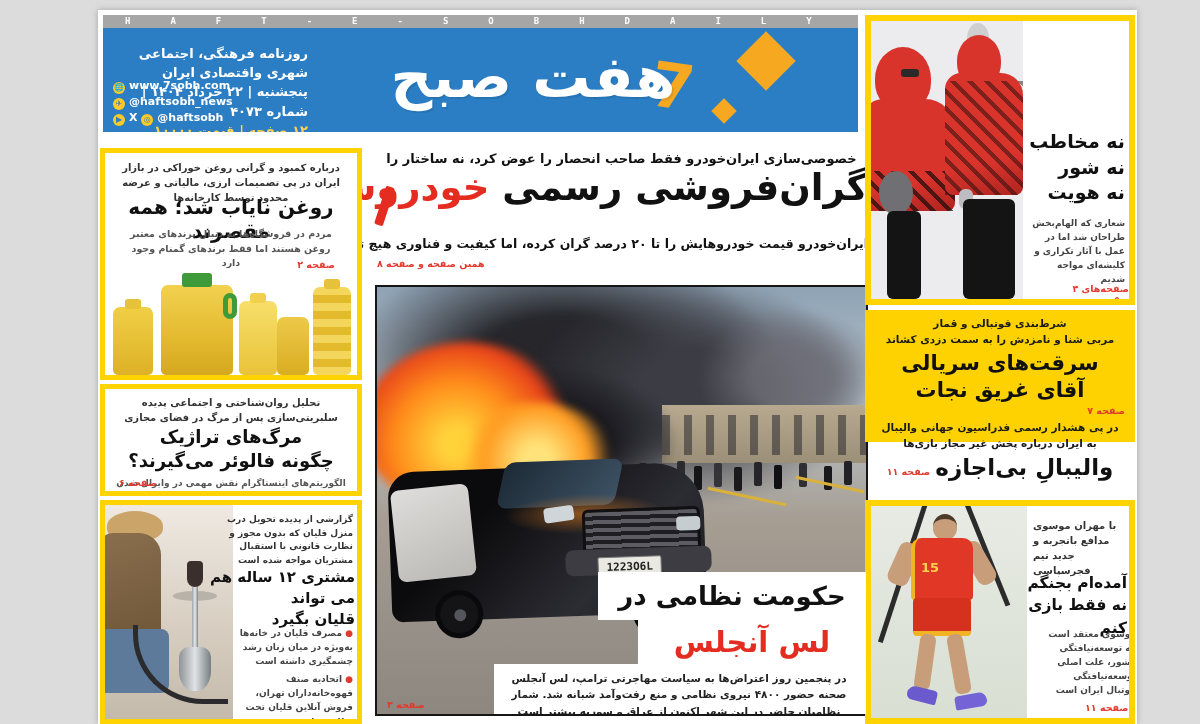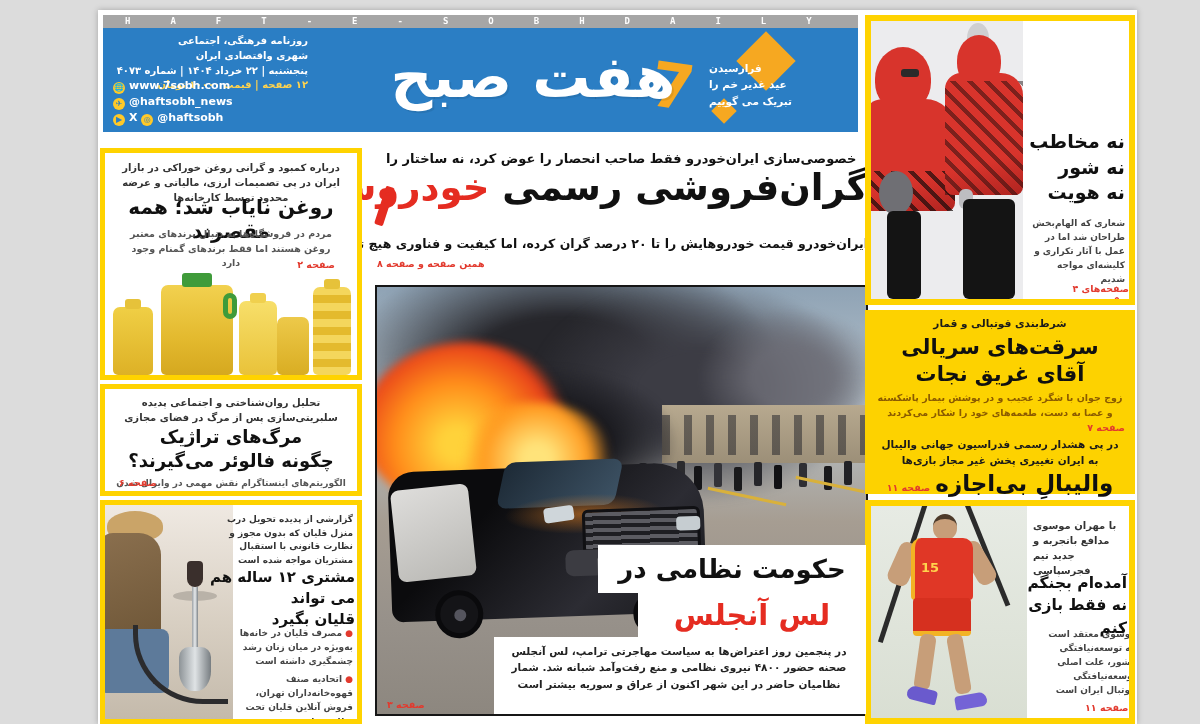--- a/index.html
+++ b/index.html
@@ -6,37 +6,37 @@
     background:#dcdcdc;font-family:"DejaVu Sans",sans-serif;}
   .abs{position:absolute;}
   .fa{direction:rtl;font-family:"DejaVu Sans",sans-serif;}
   #page{position:absolute;left:98px;top:10px;width:1039px;height:714px;background:#ffffff;
     box-shadow:0 0 6px rgba(0,0,0,.25);}
   
   #daily-bar{left:5px;top:5px;width:755px;height:13px;background:#a6a6a6;color:#fff;
     font-family:"DejaVu Sans Mono",monospace;font-size:9px;font-weight:bold;line-height:13px;
     letter-spacing:40px;padding-left:22px;overflow:hidden;box-sizing:border-box;white-space:nowrap;}
   #logo-box{left:5px;top:18px;width:755px;height:104px;background:#2b7ec4;overflow:hidden;}
-  .mast-info{left:10px;top:6px;width:195px;color:#fff;font-size:10px;line-height:1.48;
+  .mast-info{left:10px;top:16px;width:195px;color:#fff;font-size:13px;line-height:1.48;
     text-align:right;font-weight:bold;}
   .mast-info .yellow{color:#ffd34d;}
   .mast-links{left:10px;top:50px;width:195px;color:#fff;font-size:11px;line-height:1.45;
     font-weight:bold;text-align:left;}
   .lnk-ic{display:inline-block;width:12px;height:12px;border-radius:50%;background:#ffc928;
     color:#2b7ec4;font-size:8px;line-height:12px;text-align:center;vertical-align:-1px;margin-right:4px;font-weight:bold;}
   #logo-callig{left:230px;top:12px;width:400px;text-align:center;color:#fff;
     font-size:58px;font-weight:bold;direction:rtl;line-height:1.3;text-shadow:2px 2px 0 rgba(0,0,0,.08);}
   .diamond{background:#f6a821;transform:rotate(45deg);}
   #dia-big{left:642px;top:12px;width:42px;height:42px;}
   #dia-small{left:612px;top:74px;width:18px;height:18px;}
   #logo-seven{left:548px;top:22px;color:#f6a821;font-size:62px;font-weight:bold;transform:rotate(8deg);}
   #greeting{left:606px;top:32px;width:142px;color:#fff;font-size:10.5px;font-weight:bold;
     line-height:1.55;text-align:left;direction:rtl;}
   
-  #lead-kicker{left:288px;top:141px;width:493px;text-align:left;font-weight:bold;font-size:13px;color:#111;}
+  #lead-kicker{left:277px;top:141px;width:493px;text-align:center;font-weight:bold;font-size:13px;color:#111;}
   #lead-headline{left:277px;top:156px;width:493px;text-align:center;font-weight:bold;font-size:37px;
     white-space:nowrap;color:#111;}
   #lead-headline .red{color:#e52c21;}
   #lead-slash{left:282px;top:176px;width:9px;height:40px;background:#e52c21;transform:rotate(18deg);border-radius:2px;}
   #lead-subhead{left:277px;top:226px;width:493px;text-align:center;font-weight:bold;font-size:12.5px;color:#111;white-space:nowrap;}
   #lead-ref{left:279px;top:248px;font-size:9.5px;font-weight:bold;color:#e23a2e;}
   
   #la-photo{left:277px;top:275px;width:493px;height:431px;border:2px solid #161616;box-sizing:border-box;
     background:linear-gradient(180deg,#8fa3b5 0%,#b9c4cc 28%,#a69d92 55%,#97918a 78%,#8d877f 100%);overflow:hidden;}
   .smoke{border-radius:50%;filter:blur(3px);}
@@ -63,21 +63,21 @@
   #car-hl-l{left:160px;top:52px;width:30px;height:15px;background:#cfd6da;border-radius:4px;transform:rotate(-6deg);}
   #car-hl-r{left:292px;top:66px;width:24px;height:14px;background:#c6cdd1;border-radius:4px;}
   #car-bumper{left:180px;top:96px;width:146px;height:26px;background:#3c3c42;border-radius:8px;}
   #car-plate{left:212px;top:104px;width:62px;height:20px;background:#e9e9e1;border:1px solid #777;border-radius:2px;
     text-align:center;font-family:"DejaVu Sans Mono",monospace;font-size:11px;font-weight:bold;color:#222;line-height:20px;}
   .wheel{border-radius:50%;background:#141417;border:5px solid #0a0a0c;box-sizing:border-box;}
   #wheel-l{left:48px;top:132px;width:48px;height:48px;}
   #wheel-r{left:246px;top:140px;width:44px;height:44px;}
   .hub{left:14px;top:14px;width:12px;height:12px;background:#55555e;border-radius:50%;}
   #fire-reflect{left:120px;top:40px;width:160px;height:40px;background:radial-gradient(ellipse,rgba(255,140,30,.5),rgba(0,0,0,0) 70%);}
-  .band{background:#fff;z-index:5;}
+  .band{background:#fff;z-index:5;margin-top:27px;}
   #la-h1{right:0;top:258px;width:268px;height:48px;text-align:center;font-weight:bold;font-size:26px;color:#111;line-height:48px;direction:rtl;}
   #la-h2{right:0;top:306px;width:228px;height:44px;text-align:center;font-weight:bold;font-size:29px;color:#e52c21;line-height:44px;direction:rtl;}
   #la-body{right:0;top:350px;width:372px;height:81px;box-sizing:border-box;padding:6px 10px 0 8px;
     font-size:10.5px;font-weight:bold;color:#222;line-height:1.55;text-align:center;direction:rtl;}
   #la-ref{left:10px;bottom:4px;font-size:9.5px;font-weight:bold;color:#e23a2e;z-index:6;}
   
   .ybox{border:5px solid #ffd300;background:#fff;box-sizing:border-box;overflow:hidden;}
   .lead{font-size:10px;font-weight:bold;color:#333;line-height:1.5;text-align:center;direction:rtl;}
   .hl{font-weight:bold;color:#101010;direction:rtl;text-align:center;}
   .bodytxt{font-size:9.5px;font-weight:bold;color:#555;line-height:1.55;text-align:center;direction:rtl;}
@@ -97,21 +97,21 @@
   #hk-stem{left:87px;top:82px;width:6px;height:64px;background:linear-gradient(90deg,#9da2a6,#e7eaec,#7e8488);}
   #hk-base{left:74px;top:142px;width:32px;height:44px;background:linear-gradient(90deg,#8d9397,#dfe3e5,#777d81);border-radius:10px 10px 45% 45%;}
   #hk-hose{left:28px;top:120px;width:90px;height:74px;border:5px solid #2b2b2d;border-top:none;border-right:none;border-radius:0 0 0 70px;}
   
   #box-fashion{left:767px;top:5px;width:270px;height:290px;border-width:6px;}
   #fashion-pic{left:0;top:0;width:152px;height:278px;background:#ececee;overflow:hidden;}
   .mq-hood{background:#d8342c;border-radius:50% 50% 45% 45%;}
   .mq-poncho{background:linear-gradient(165deg,#d8342c 70%,#b02420);}
   .mq-pattern{background:repeating-linear-gradient(45deg,rgba(20,10,10,.85) 0 4px,rgba(0,0,0,0) 4px 12px);}
   .mq-pants{background:#141414;}
-  #box-yellow{left:767px;top:300px;width:270px;height:184px;background:#fdd200;box-sizing:border-box;padding:6px 10px 0 10px;}
+  #box-yellow{left:767px;top:300px;width:270px;height:132px;background:#fdd200;box-sizing:border-box;padding:6px 10px 0 10px;}
   #box-player{left:767px;top:490px;width:270px;height:224px;border-width:6px;}
   #player-pic{left:0;top:0;width:156px;height:256px;background:linear-gradient(180deg,#e7ebe4,#d6dccf);overflow:hidden;}
   .strap{background:#2b2b2b;width:5px;height:150px;}
   #pl-head{left:62px;top:8px;width:24px;height:26px;background:#c79e79;border-radius:50% 50% 45% 45%;border-top:5px solid #4c3a2a;box-sizing:border-box;}
   #pl-jersey{left:40px;top:32px;width:62px;height:62px;background:#e03726;border-radius:10px 10px 4px 4px;border-left:4px solid #f2b324;box-sizing:border-box;}
   #pl-num{color:#ffd34d;font-size:13px;font-weight:bold;left:6px;top:22px;}
   #pl-arm-l{left:22px;top:36px;width:22px;height:44px;background:#c79e79;border-radius:8px;transform:rotate(24deg);}
   #pl-arm-r{left:98px;top:34px;width:20px;height:46px;background:#c79e79;border-radius:8px;transform:rotate(-30deg);}
   #pl-shorts{left:42px;top:92px;width:58px;height:38px;background:#d6301f;border-bottom:5px solid #f2b324;box-sizing:border-box;border-radius:4px;}
   #pl-leg-l{left:46px;top:128px;width:16px;height:56px;background:#c79e79;border-radius:6px;transform:rotate(8deg);}
@@ -134,25 +134,20 @@
     </div>
     <div class="mast-links abs">
       <div><span class="lnk-ic">🌐</span><span>www.7sobh.com</span></div>
       <div><span class="lnk-ic">✈</span><span>@haftsobh_news</span></div>
       <div><span class="lnk-ic">▶</span><span>X</span> <span class="lnk-ic">◎</span><span>@haftsobh</span></div>
     </div>
     <div id="dia-big" class="abs diamond"></div>
     <div id="dia-small" class="abs diamond"></div>
     <div id="logo-seven" class="abs">7</div>
     <div id="logo-callig" class="abs">هفت صبح</div>
-    <div id="greeting" class="abs">
-      <div>فرارسیدن</div>
-      <div>عید غدیر خم را</div>
-      <div>تبریک می گوییم</div>
-    </div>
   </div>
 
   <div id="lead-kicker" class="abs fa">خصوصی‌سازی ایران‌خودرو فقط صاحب انحصار را عوض کرد، نه ساختار را</div>
   <div id="lead-slash" class="abs"></div>
   <div id="lead-headline" class="abs fa"><span>گران‌فروشی رسمی</span> <span class="red">خودروساز</span></div>
   <div id="lead-subhead" class="abs fa">ایران‌خودرو قیمت خودروهایش را تا ۲۰ درصد گران کرده، اما کیفیت و فناوری هیچ تغییری نکرده است</div>
   <div id="lead-ref" class="abs fa">همین صفحه و صفحه ۸</div>
 
   <div id="la-photo" class="abs">
     <div id="smoke1" class="abs smoke"></div>
@@ -260,28 +255,28 @@
       <div>نه شور</div>
       <div>نه هویت</div>
     </div>
     <div class="abs bodytxt fa" style="left:160px;top:196px;width:94px;font-size:9px;text-align:right;color:#444;">شعاری که الهام‌بخش طراحان شد اما در عمل با آثار تکراری و کلیشه‌ای مواجه شدیم</div>
     <div class="abs ref" style="left:196px;top:262px;">صفحه‌های ۴ و ۵</div>
   </div>
 
   <div id="box-yellow" class="abs fa">
     <div class="lead" style="font-size:10.5px;color:#1a1a1a;">
       <div>شرط‌بندی فوتبالی و قمار</div>
+      <div>مربی شنا و نامزدش را به سمت دزدی کشاند</div>
     </div>
     <div class="hl" style="font-size:21px;line-height:1.3;margin-top:2px;">
       <div>سرقت‌های سریالی</div>
       <div>آقای غریق نجات</div>
     </div>
-    <div class="bodytxt" style="font-size:9.5px;color:#8a5a00;margin-top:3px;">زوج جوان با شگرد عجیب و در پوشش بیمار پاشکسته و عصا به دست، طعمه‌های خود را شکار می‌کردند</div>
     <div class="ref" style="text-align:right;margin-top:1px;">صفحه ۷</div>
-    <div class="lead" style="font-size:10.5px;color:#1a1a1a;margin-top:4px;">در پی هشدار رسمی فدراسیون جهانی والیبال به ایران تغییری پخش غیر مجاز بازی‌ها</div>
+    <div class="lead" style="font-size:10.5px;color:#1a1a1a;margin-top:4px;">در پی هشدار رسمی فدراسیون جهانی والیبال به ایران درباره پخش غیر مجاز بازی‌ها</div>
     <div style="text-align:center;margin-top:2px;">
       <span class="hl" style="font-size:23px;">والیبالِ بی‌اجازه</span>
       <span class="ref">صفحه ۱۱</span>
     </div>
   </div>
 
   <div id="box-player" class="abs ybox">
     <div id="player-pic" class="abs">
       <div class="abs strap" style="left:30px;top:-10px;transform:rotate(18deg);"></div>
       <div class="abs strap" style="left:112px;top:-16px;transform:rotate(-22deg);height:120px;"></div>

